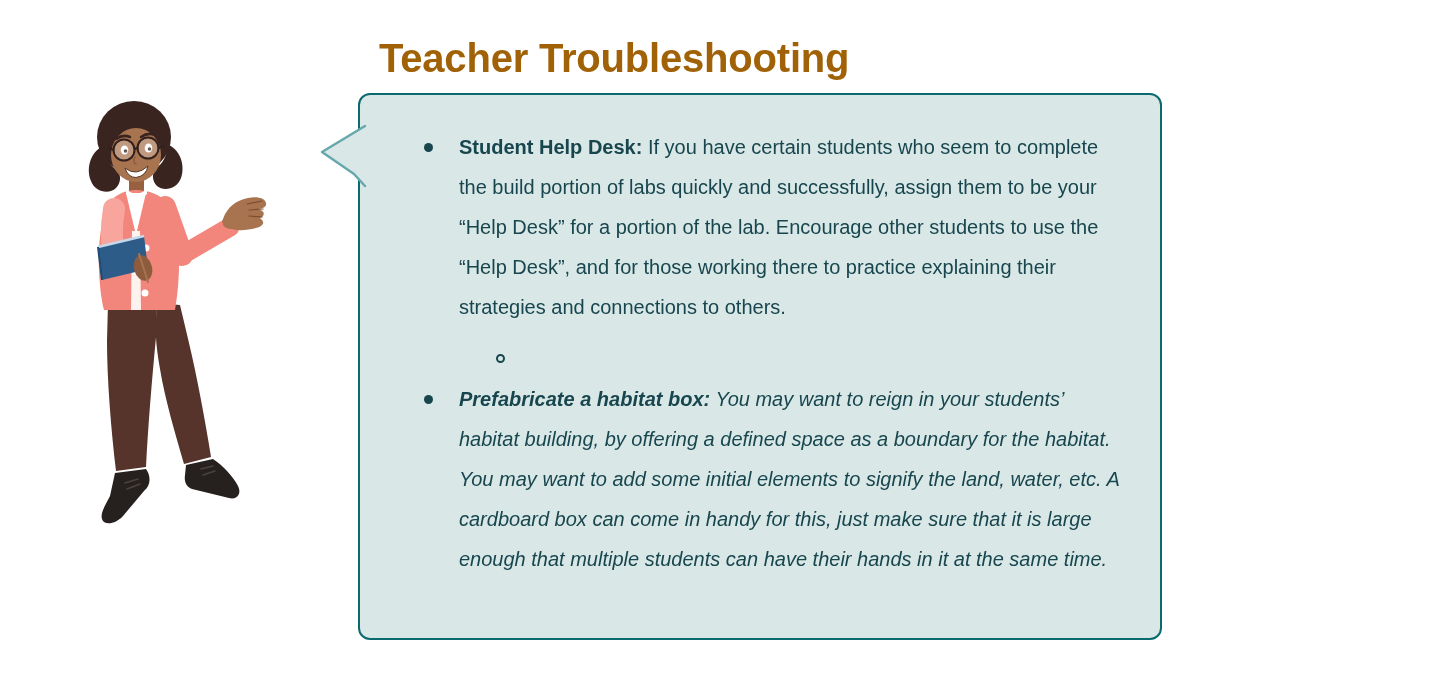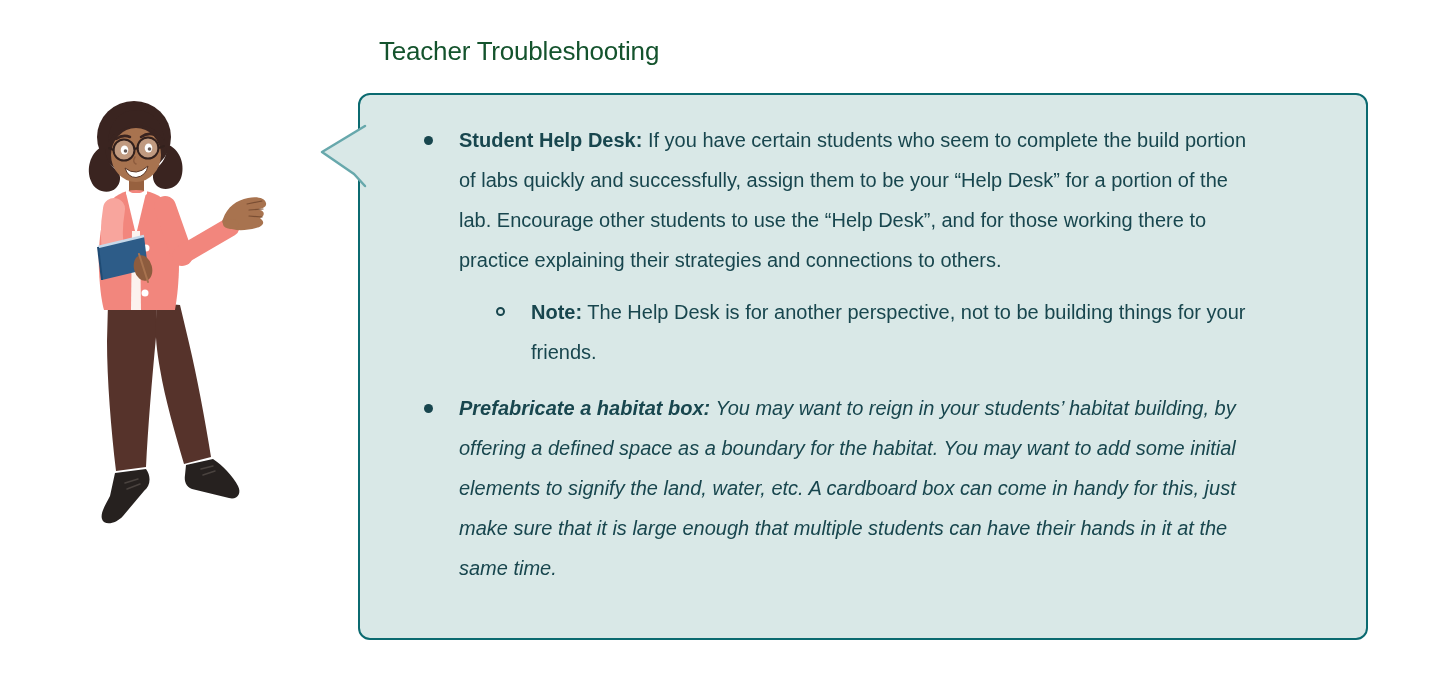--- a/index.html
+++ b/index.html
@@ -8,40 +8,40 @@
     width: 1438px; height: 692px;
     font-family: "Liberation Sans", "DejaVu Sans", sans-serif;
     position: relative;
     overflow: hidden;
   }
   .page { position: relative; width: 1438px; height: 692px; background: #ffffff; }
 
   .page-title {
     position: absolute;
     left: 379px; top: 36px;
-    font-size: 26px;
-    font-weight: normal;
-    color: #14532d;
+    font-size: 40px;
+    font-weight: bold;
+    color: #a16207;
     letter-spacing: -0.2px;
   }
 
   .teacher-illustration {
     position: absolute;
     left: 85px; top: 97px;
     width: 250px; height: 440px;
   }
 
   .speech-bubble {
     position: absolute;
     left: 358px; top: 93px;
-    width: 1010px; min-height: 547px;
+    width: 804px; min-height: 547px;
     background: #d9e8e7;
     border: 2.5px solid #0b6a70;
     border-radius: 12px;
-    padding: 25px 34px 20px 55px;
+    padding: 32px 34px 20px 55px;
   }
   .bubble-tail {
     position: absolute;
     left: -44px; top: 28px;
     width: 50px; height: 66px;
     overflow: visible;
   }
 
   .bullet-list { list-style: none; }
   .bullet-item { display: grid; grid-template-columns: 26px 1fr; column-gap: 18px; }
@@ -161,21 +161,20 @@
       <path d="M49 3 L6 29 L38 51 L49 63" fill="none" stroke="#67a8ac" stroke-width="2.5" stroke-linejoin="round" stroke-linecap="round"></path>
     </svg>
 
     <ul class="bullet-list">
       <li class="bullet-item">
         <span class="marker-dot"></span>
         <p class="bullet-text-block"><span class="bullet-lead">Student Help Desk:</span> <span>If you have certain students who seem to complete the build portion of labs quickly and successfully, assign them to be your “Help Desk” for a portion of the lab. Encourage other students to use the “Help Desk”, and for those working there to practice explaining their strategies and connections to others.</span></p>
         <ul class="sub-list">
           <li class="sub-item">
             <span class="marker-circle"></span>
-            <p class="bullet-text-block"><span class="bullet-lead">Note:</span> <span>The Help Desk is for another perspective, not to be building things for your friends.</span></p>
           </li>
         </ul>
       </li>
       <li class="bullet-item">
         <span class="marker-dot"></span>
         <p class="bullet-text-block"><span class="bullet-lead">Prefabricate a habitat box:</span> <span>You may want to reign in your students’ habitat building, by offering a defined space as a boundary for the habitat. You may want to add some initial elements to signify the land, water, etc. A cardboard box can come in handy for this, just make sure that it is large enough that multiple students can have their hands in it at the same time.</span></p>
       </li>
     </ul>
   </div>
 

